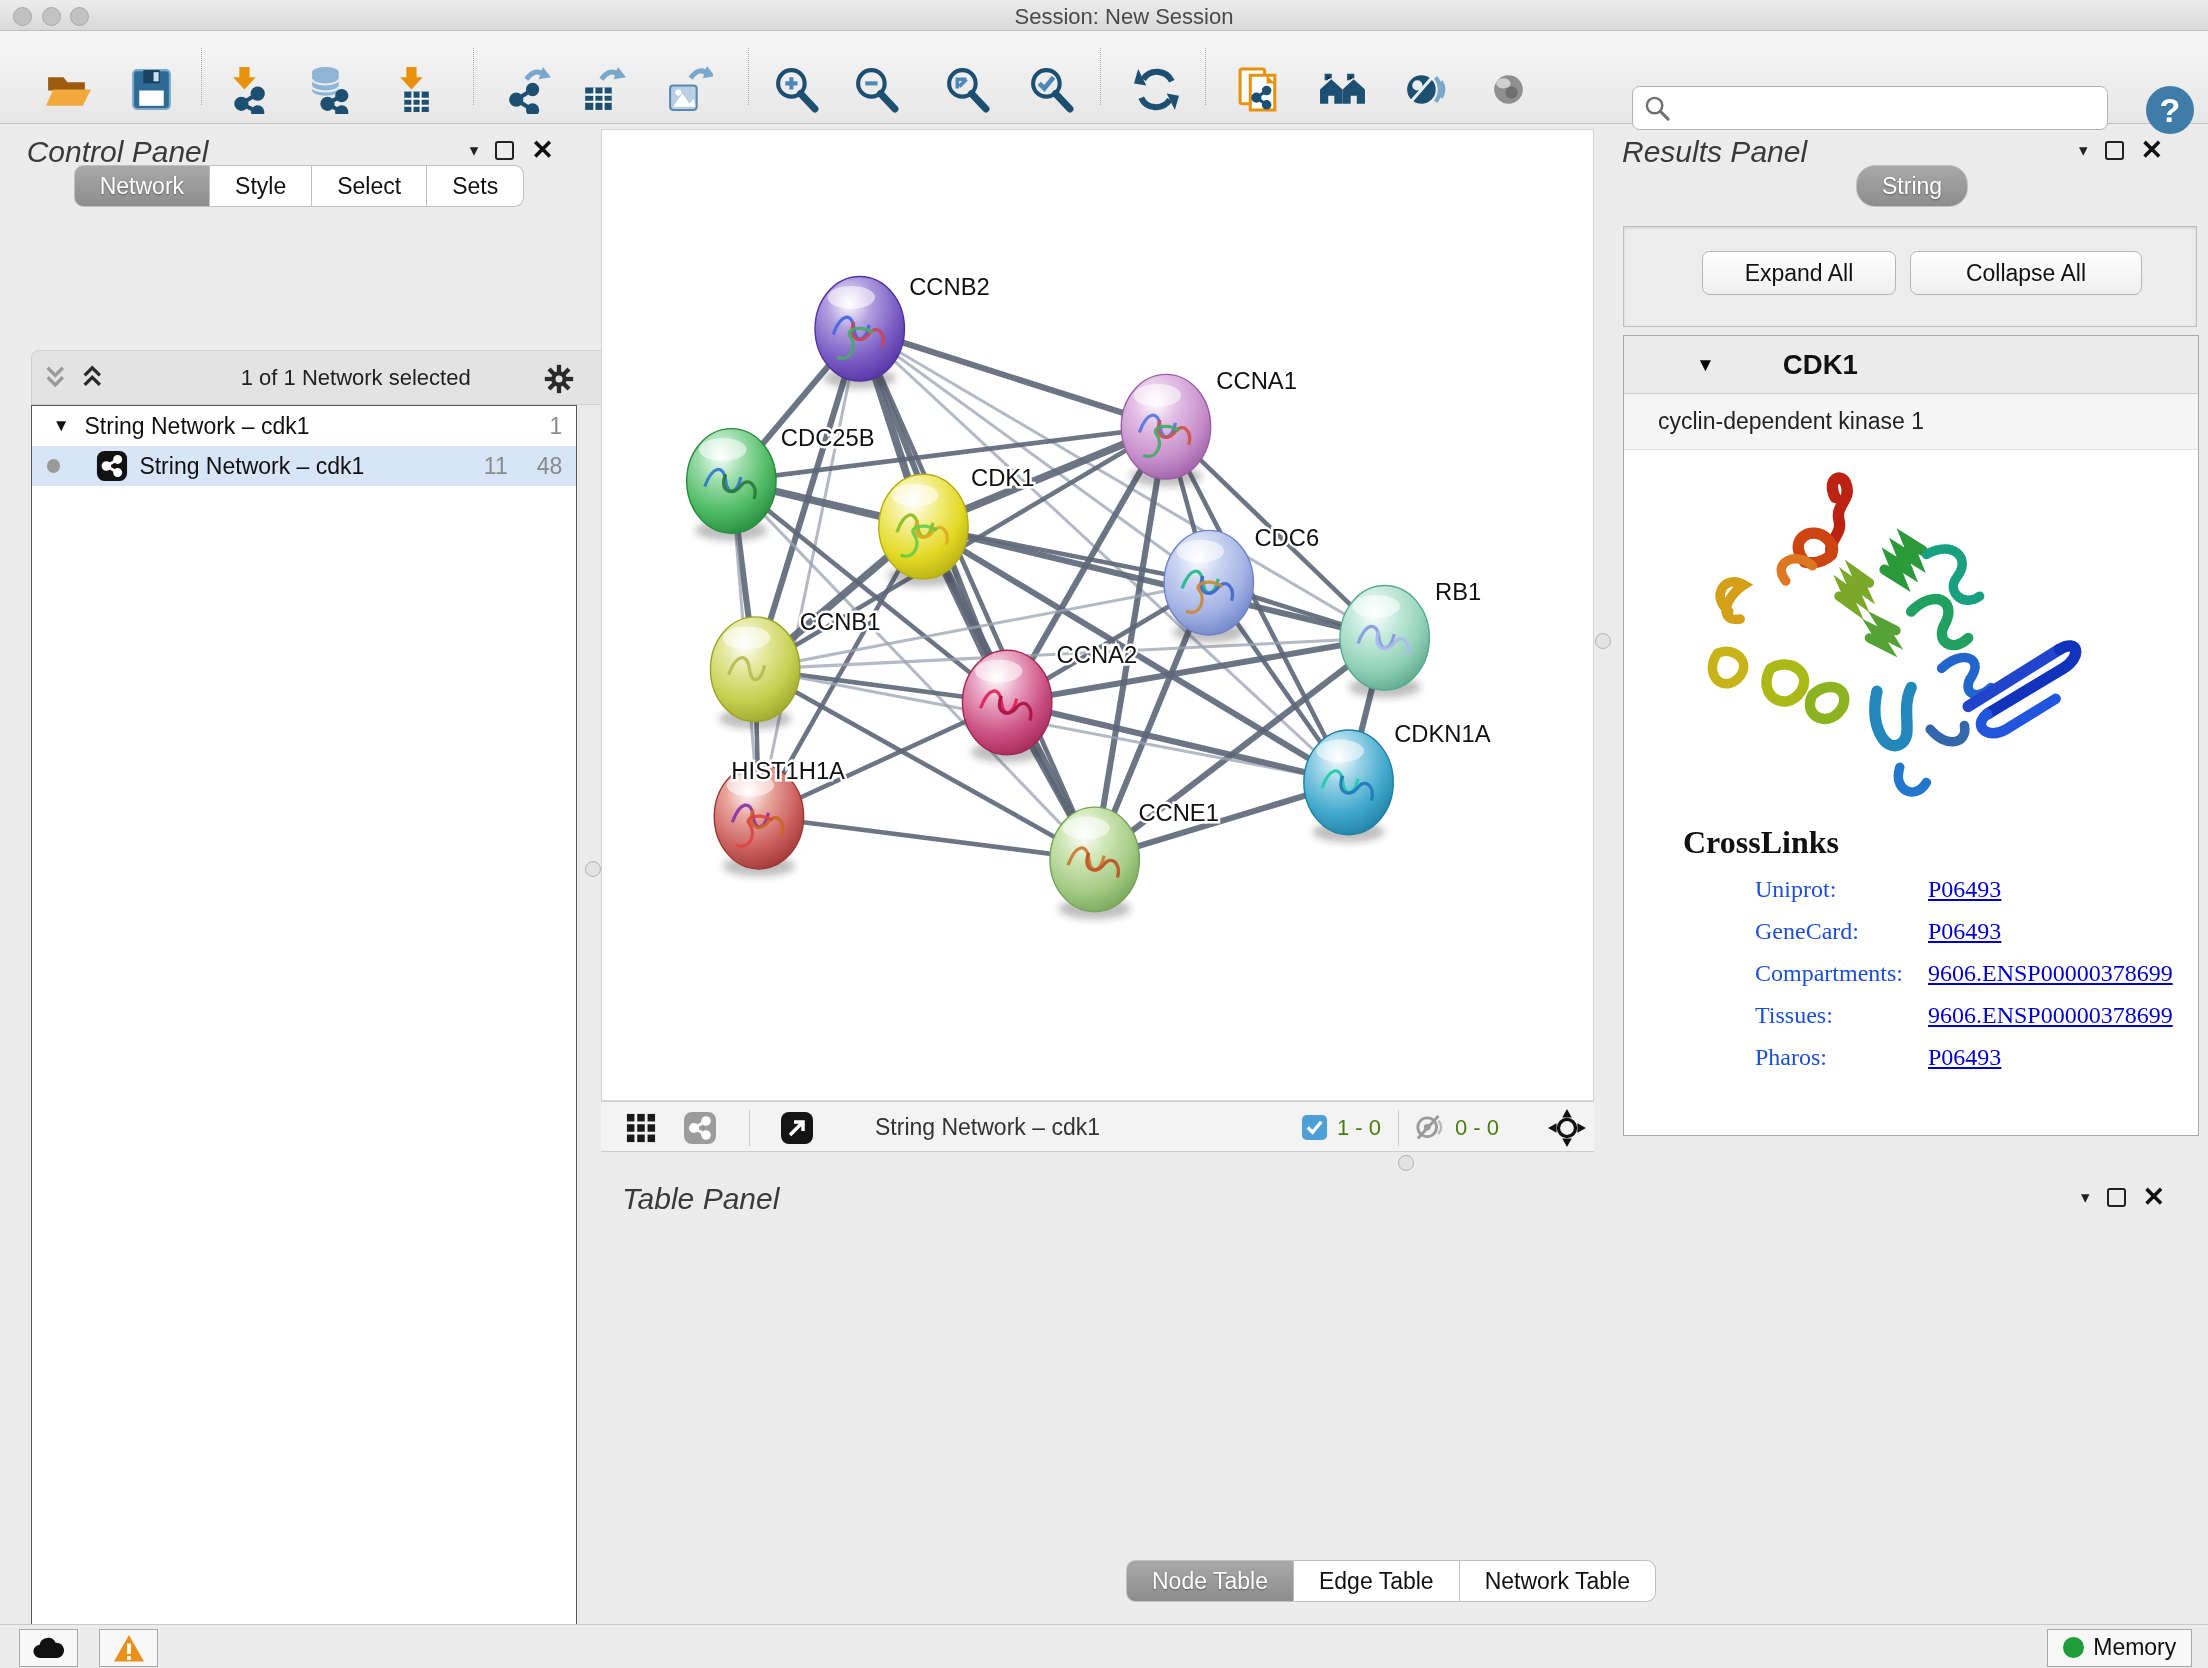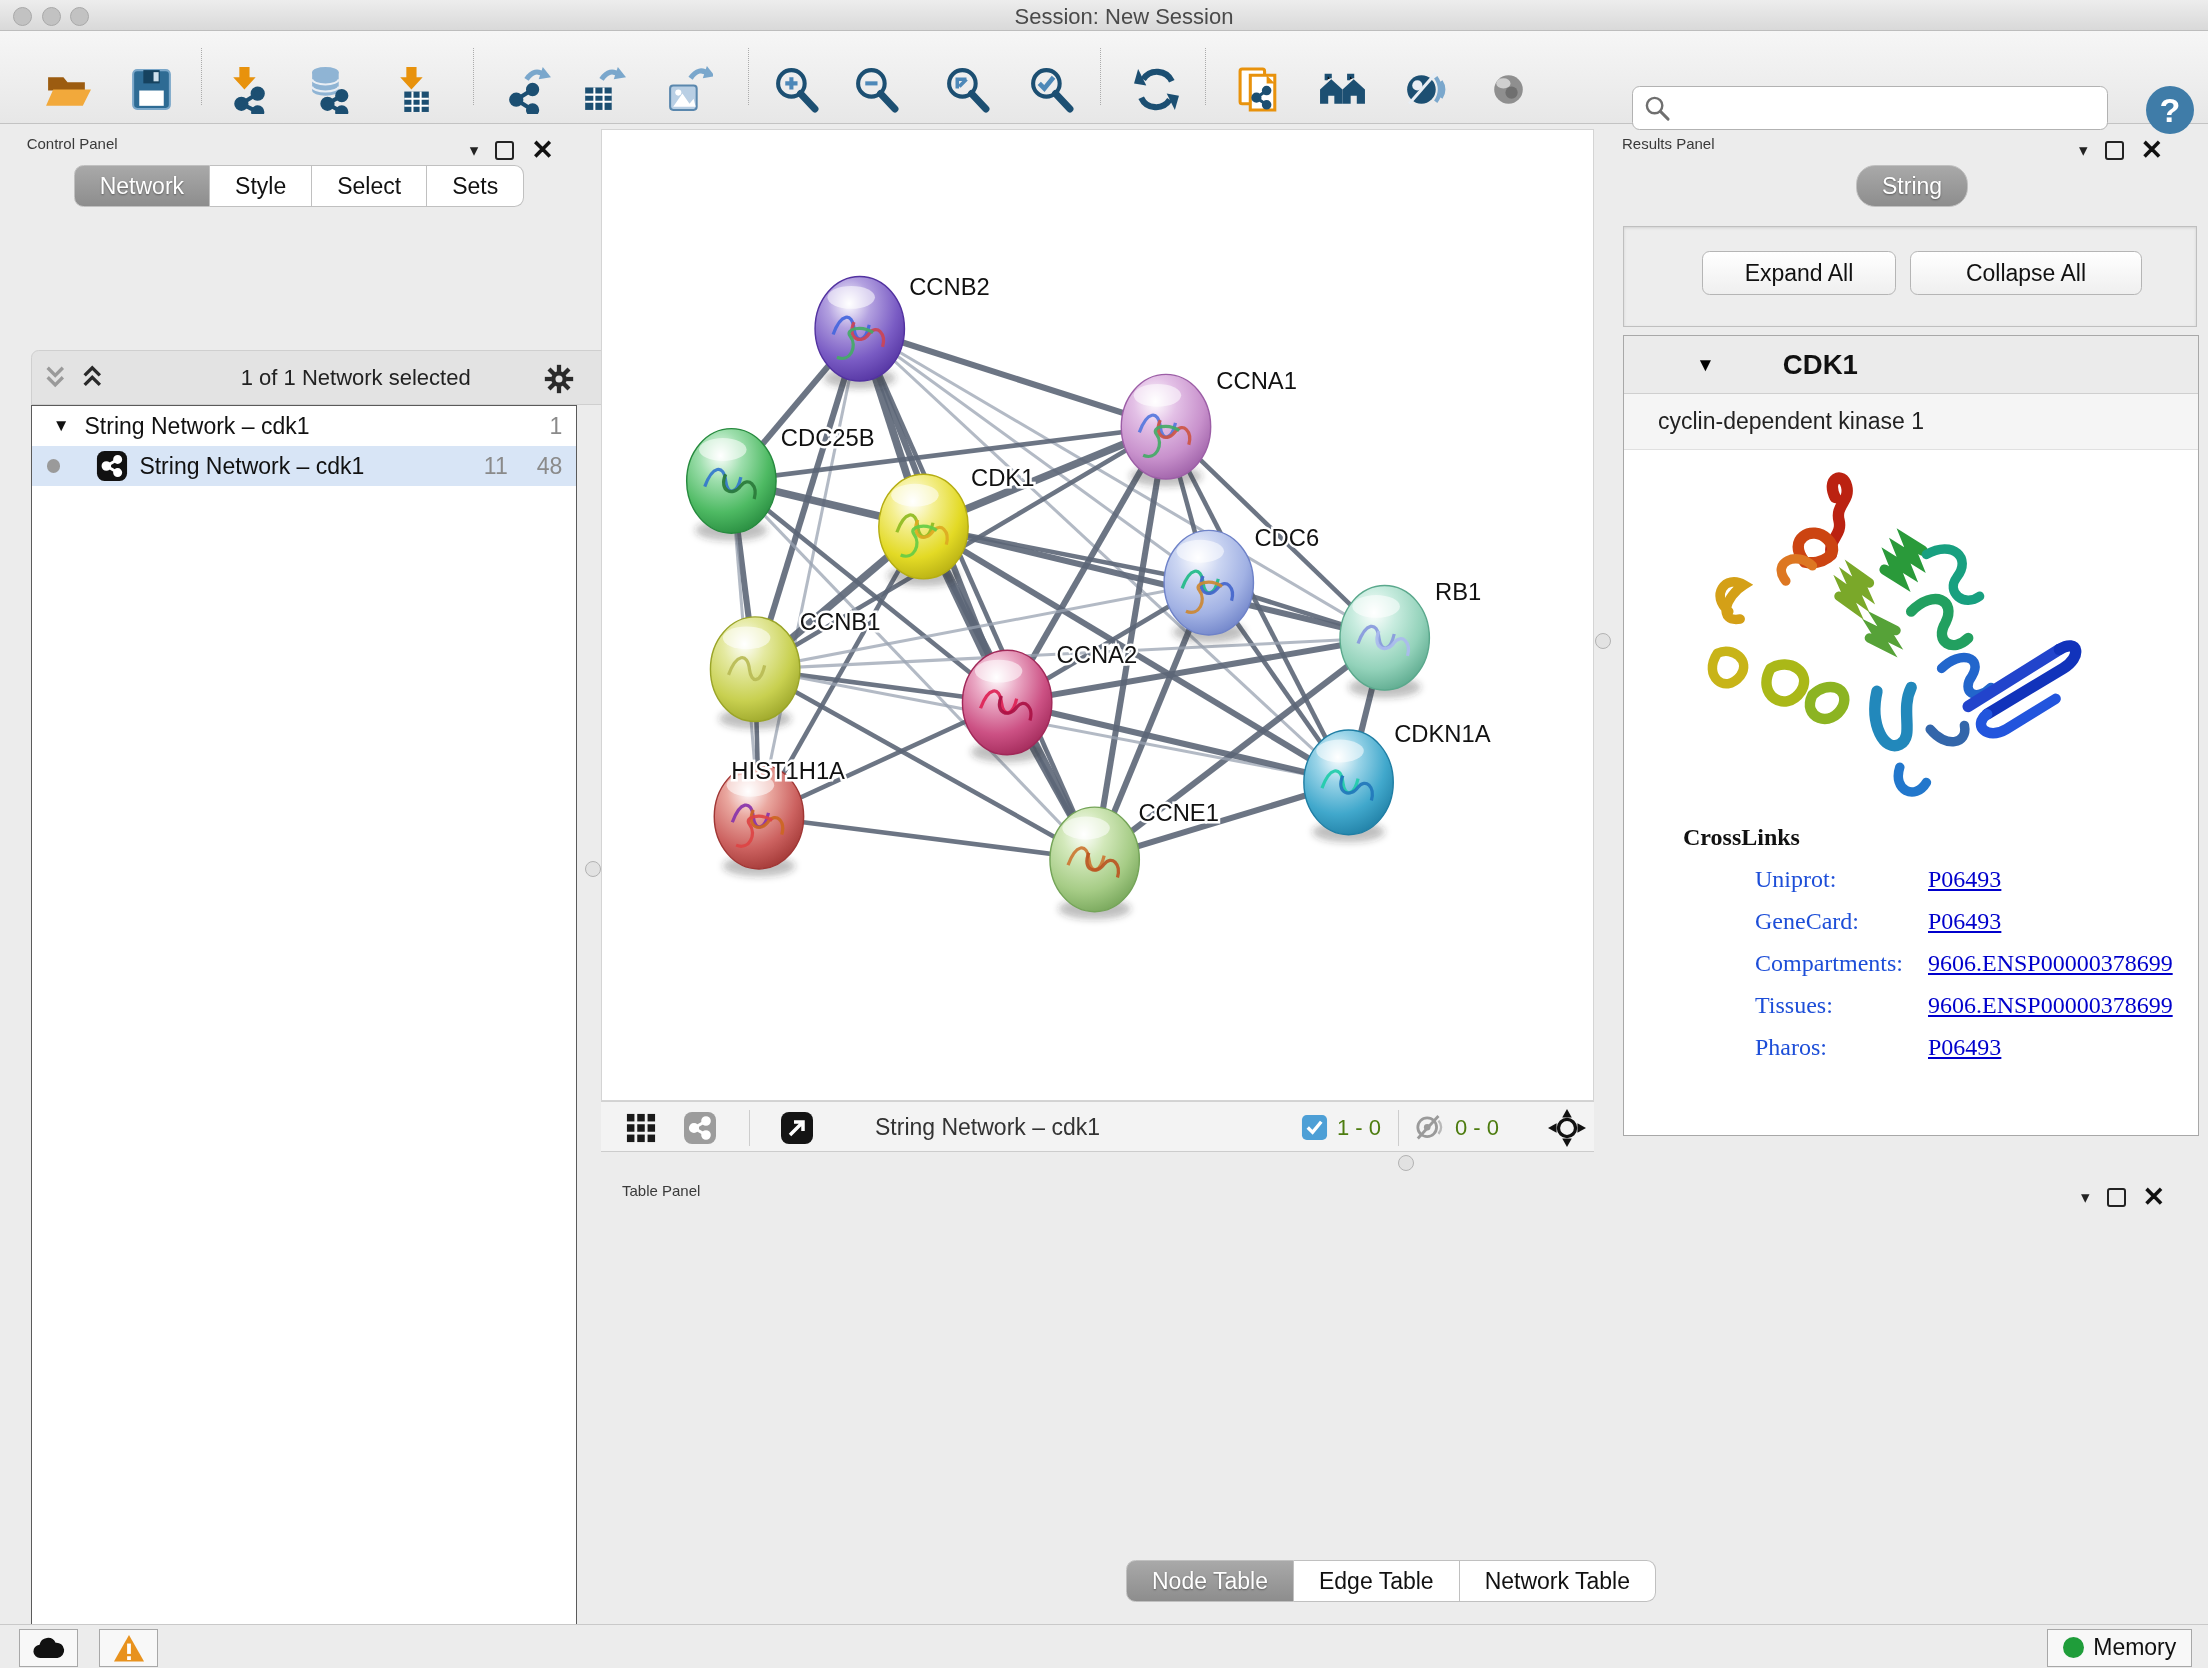--- a/index.html
+++ b/index.html
@@ -10,21 +10,21 @@
   .tl-dot{position:absolute;top:6.7px;width:17px;height:17px;border-radius:50%;background:#c2c2c2;border:1px solid #a9a9a9;}
   .win-title{position:absolute;left:0;right:0;top:3.8px;text-align:center;font-size:22px;color:#4a4a4a;margin-left:40px;}
   
   .toolbar{position:absolute;left:0;top:31px;width:2208px;height:92px;background:linear-gradient(#f6f6f6,#e7e7e7);border-bottom:1px solid #c3c3c3;}
   .tbi{position:absolute;top:34px;width:49px;height:49px;display:flex;align-items:center;justify-content:center;}
   .tsep{position:absolute;top:44px;height:57px;border-left:1.9px dotted #ababab;top:17px;}
   .search{position:absolute;left:1632px;top:55px;width:476px;height:44px;background:#fff;border:1px solid #b2b2b2;border-radius:7.6px;display:flex;align-items:center;padding-left:11.4px;box-sizing:border-box;}
   .search input{border:none;outline:none;font-size:21px;width:399px;background:transparent;font-family:"Liberation Sans",sans-serif;}
   .helpbtn{position:absolute;left:2146px;top:55px;width:48px;height:48px;border-radius:50%;background:#3f7ca8;color:#fff;font-size:34px;font-weight:bold;text-align:center;line-height:48px;}
   
-  .ptitle{font-size:15px;color:#3a3a3a;}
+  .ptitle{font-size:30px;color:#3a3a3a;font-style:italic;}
   .pctrl{position:absolute;top:0;display:flex;gap:17px;align-items:center;height:28.5px;}
   .tri{font-size:17px;color:#222;}
   .maxi{width:15px;height:15px;border:2.4px solid #222;border-radius:2.9px;}
   .clos{font-size:27px;font-weight:bold;color:#111;line-height:21px;}
   
   .tabrow{position:absolute;display:flex;}
   .tab{font-size:23px;padding:6.7px 25px;background:#fff;border:1px solid #c0c0c0;border-left:none;color:#111;text-align:center;}
   .tab.first{border-left:1px solid #c0c0c0;border-radius:9.5px 0 0 9.5px;}
   .tab.last{border-radius:0 9.5px 9.5px 0;}
   .tab.sel{background:linear-gradient(#a9a9a9,#8d8d8d);color:#fff;text-shadow:0 1px 1.9px rgba(0,0,0,.4);}
@@ -624,21 +624,21 @@
         <path d="M100 120 C96 138 104 152 112 148 C120 144 112 130 118 118" stroke="#2288bb" stroke-width="6"></path>
         <path d="M112 160 C108 172 120 178 126 168" stroke="#2277cc" stroke-width="5"></path>
         <path d="M134 108 C144 98 156 102 150 112 C144 120 152 126 160 118" stroke="#2266cc" stroke-width="5"></path>
         <path d="M148 128 L196 98" stroke="#2244cc" stroke-width="6"></path>
         <path d="M196 98 C206 92 208 102 198 108 L158 132" stroke="#1133bb" stroke-width="6"></path>
         <path d="M158 132 C150 138 158 146 168 140 L194 124" stroke="#2255dd" stroke-width="5.5"></path>
         <path d="M128 140 C136 150 148 148 146 138" stroke="#3366aa" stroke-width="5"></path>
       </g>
     </svg>
     <div class="xl" style="margin-left:59px;margin-top:5.7px;">
-      <div style="font-size:24px;font-weight:bold;color:#111;">CrossLinks</div>
+      <div style="font-size:32px;font-weight:bold;color:#111;">CrossLinks</div>
       <div id="xl-rows">
           <div class="xlr">
             <span class="xll">Uniprot:</span>
             <a class="xlv">P06493</a>
           </div>
           <div class="xlr">
             <span class="xll">GeneCard:</span>
             <a class="xlv">P06493</a>
           </div>
           <div class="xlr">

